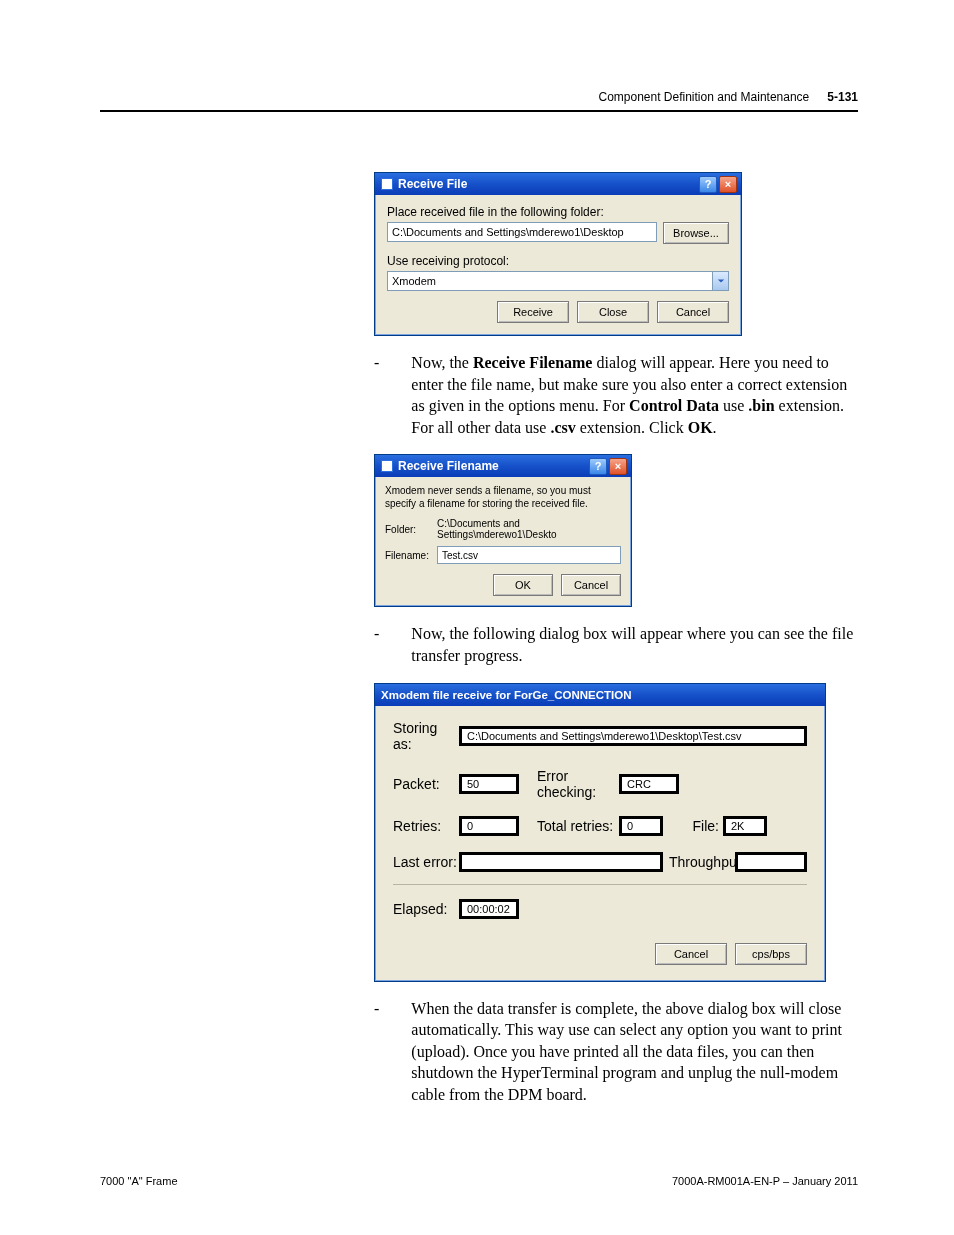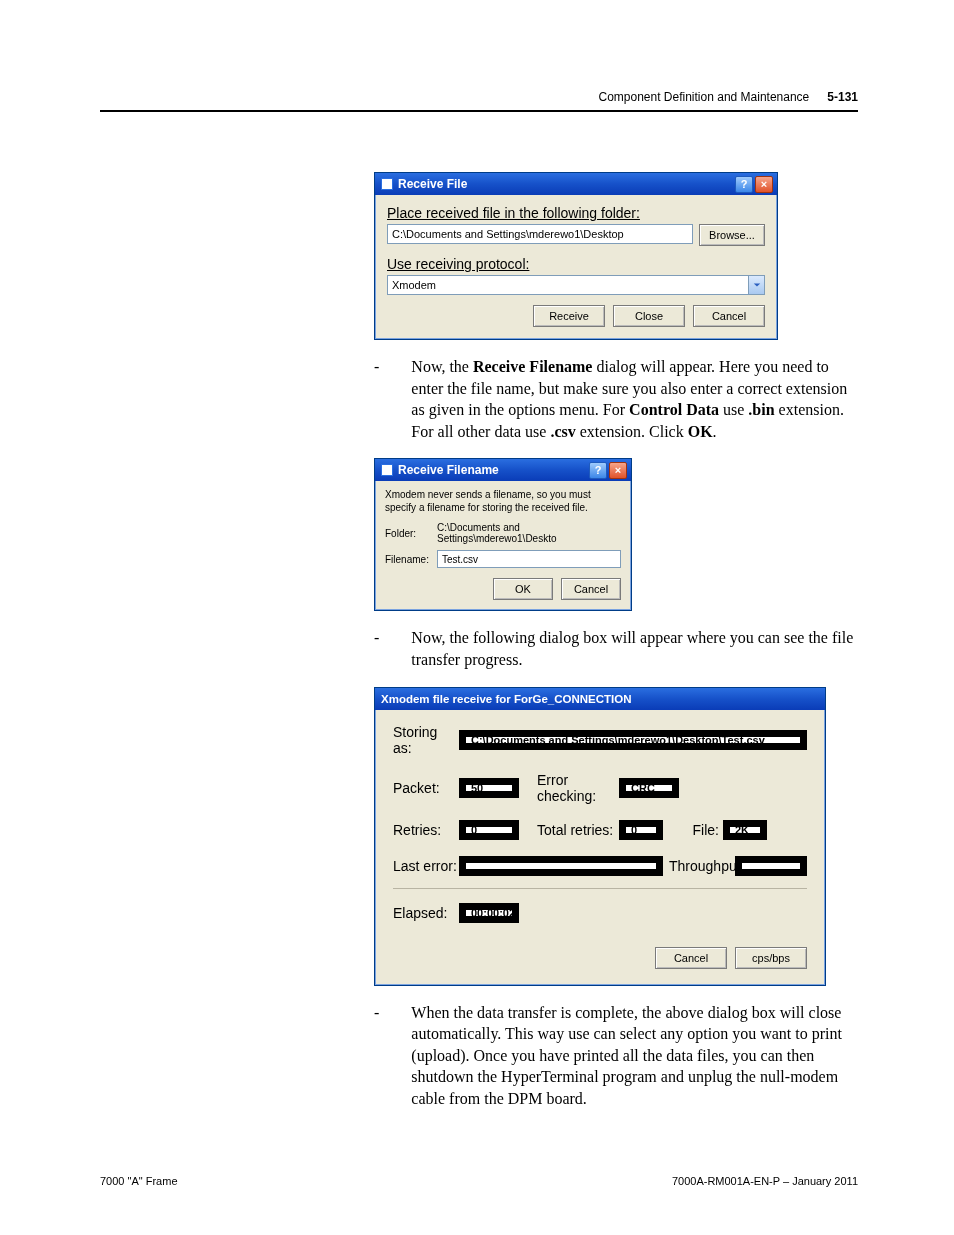--- a/index.html
+++ b/index.html
@@ -73,21 +73,21 @@
     border:1px solid #a03310; border-radius:2px;
     color:#fff; font-weight:bold; font-size:11px;
     display:flex;align-items:center;justify-content:center;
     line-height:1;
   }
   .tb-btn.help {
     background: linear-gradient(to bottom,#9ecafc,#3c87e8);
     border-color:#1f5bbd;
   }
   .dlg-body { padding: 10px 12px 12px 12px; font-size: 11px; color:#000; }
-  .dlg-body label, .dlg-body .lbl { font-size: 14px; text-decoration: underline; }
+  .dlg-body label, .dlg-body .lbl { font-size: 12px; }
   .txt-input, .combo {
     background:#fff; border:1px solid #7f9db9; padding:2px 4px;
     font-family: Tahoma, sans-serif; font-size: 11px; height:20px;
   }
   .combo-wrap { position:relative; }
   .combo-arrow {
     position:absolute; right:1px; top:1px; width:16px; height:18px;
     background: linear-gradient(to bottom,#dbeafe,#a9c9f0);
     border-left:1px solid #7f9db9;
     display:flex;align-items:center;justify-content:center;
@@ -95,43 +95,43 @@
   .combo-arrow svg{width:8px;height:8px;}
   .btn {
     min-width: 72px; height: 22px;
     background:#ece9d8; border:1px solid #7a7a7a; border-radius:0;
     font-family: Tahoma, sans-serif; font-size:11px;
     box-shadow: inset 1px 1px 0 #fff, inset -1px -1px 0 #bbb;
     padding: 0 8px;
   }
   .btn-row { display:flex; justify-content:flex-end; gap:8px; margin-top:10px;}
   
-  #d1 { width: 404px; }
+  #d1 { width: 368px; }
   #d1 .row1 { display:flex; gap:6px; margin-top:3px; margin-bottom:10px;}
   #d1 .row1 .txt-input{ flex:1; }
   #d1 .combo-wrap{ margin-top:3px;}
   #d1 .combo{ width:100%; }
   #d1 .btn-row { }
   
   #d2 { width: 258px; font-size:10px;}
   #d2 .dlg-body{ padding:8px 10px 10px;}
   #d2 .info{ font-size:10px; line-height:1.25; margin-bottom:8px;}
   #d2 .frow{ display:flex; gap:8px; align-items:center; margin-bottom:6px; font-size:10px;}
   #d2 .frow .lbl-col{ width:44px; font-size:10px;}
   #d2 .frow .val{ flex:1; font-size:10px;}
   #d2 .txt-input{ height:18px; font-size:10px;}
   
   #d3 { width: 452px; }
   #d3 .titlebar{font-size:11.5px;}
   #d3 .dlg-body{ padding:14px 18px 16px; }
   #d3 .prow{ display:flex; align-items:center; margin-bottom:16px;}
   #d3 .plabel{ width:66px; font-size:14px;}
   #d3 .pfield{
-    background:#fff; border:7px solid #000000; height:20px;
-    font-size:11px; padding:2px 5px; display:flex; align-items:center;font-weight:bold;
+    background:#fff; border:3px solid #000000; height:20px;
+    font-size:11px; padding:2px 5px; display:flex; align-items:center;
   }
   #d3 hr{ border:none; border-top:1px solid #b8b4a3; margin: -4px 0 14px;}
 </style>
 </head>
 <body>
 
 <div class="header">
   <span>Component Definition and Maintenance</span>
   <span class="pg">5-131</span>
 </div>

